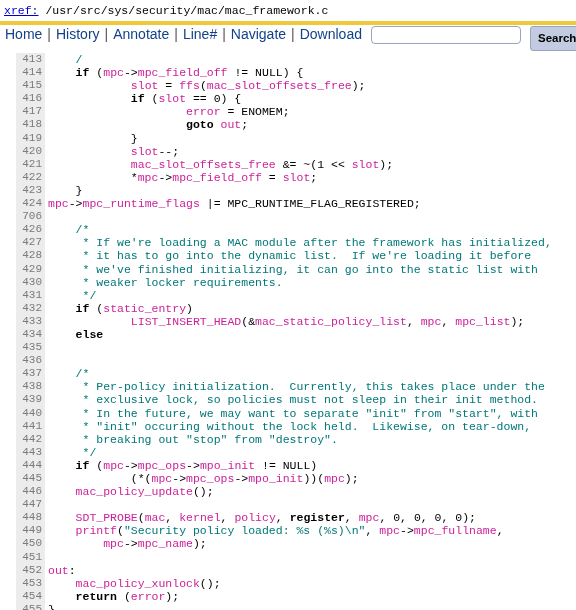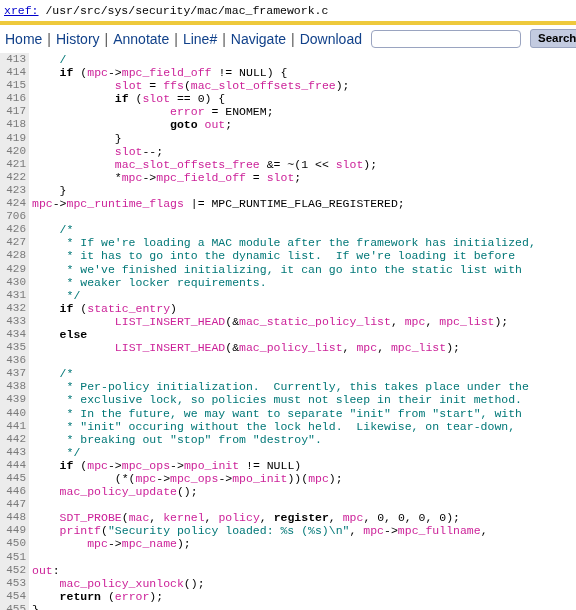--- a/index.html
+++ b/index.html
@@ -37,21 +37,20 @@
   .gold-rule {
     height: 4px;
     background: #eec93c;
     margin: 1px 0 0 0;
     border: none;
   }
 
   
   .navbar {
     display: flex;
-    align-items: center;
     height: 25px;
     padding: 1px 0 2px 4px;
     background: #ffffff;
     white-space: nowrap;
   }
   .nav-link {
     color: #11418a;
     font-size: 14px;
     font-family: "Liberation Sans", sans-serif;
     text-decoration: none;
@@ -95,20 +94,21 @@
     font-family: "Liberation Mono", monospace;
     font-size: 11.5px;
     line-height: 13.1px;
     background: #ffffff;
   }
   .code-line {
     display: flex;
     align-items: flex-start;
     white-space: pre;
     height: 13.1px;
+    margin-left: 16px;
   }
   .lineno {
     flex: 0 0 29px;
     width: 29px;
     text-align: right;
     padding-right: 3px;
     color: #7a7a7a;
     background: #ececec;
     font-family: "Liberation Mono", monospace;
     font-size: 11px;
@@ -172,21 +172,21 @@
       <div class="code-line"><span class="lineno">706</span><span class="code-text"><span class="t-pl"></span></span></div>
       <div class="code-line"><span class="lineno">426</span><span class="code-text"><span class="t-cm">    /*</span></span></div>
       <div class="code-line"><span class="lineno">427</span><span class="code-text"><span class="t-cm">     * If we're loading a MAC module after the framework has initialized,</span></span></div>
       <div class="code-line"><span class="lineno">428</span><span class="code-text"><span class="t-cm">     * it has to go into the dynamic list.  If we're loading it before</span></span></div>
       <div class="code-line"><span class="lineno">429</span><span class="code-text"><span class="t-cm">     * we've finished initializing, it can go into the static list with</span></span></div>
       <div class="code-line"><span class="lineno">430</span><span class="code-text"><span class="t-cm">     * weaker locker requirements.</span></span></div>
       <div class="code-line"><span class="lineno">431</span><span class="code-text"><span class="t-cm">     */</span></span></div>
       <div class="code-line"><span class="lineno">432</span><span class="code-text"><span class="t-pl">    </span><span class="t-kw">if</span><span class="t-pl"> (</span><span class="t-id">static_entry</span><span class="t-pl">)</span></span></div>
       <div class="code-line"><span class="lineno">433</span><span class="code-text"><span class="t-pl">            </span><span class="t-id">LIST_INSERT_HEAD</span><span class="t-pl">(&amp;</span><span class="t-id">mac_static_policy_list</span><span class="t-pl">, </span><span class="t-id">mpc</span><span class="t-pl">, </span><span class="t-id">mpc_list</span><span class="t-pl">);</span></span></div>
       <div class="code-line"><span class="lineno">434</span><span class="code-text"><span class="t-pl">    </span><span class="t-kw">else</span></span></div>
-      <div class="code-line"><span class="lineno">435</span><span class="code-text"><span class="t-pl">            </span><span class="t-id">LIST_INSERT_HEAD</span><span class="t-pl">(&amp;</span><span class="t-id">mac_policy_list</span><span class="t-pl">, </span><span class="t-id">mpc</span><span class="t-pl">, </span><span class="t-id">mpc_list</span><span class="t-pl">);</span></span></div>
+      <div class="code-line"><span class="lineno">435</span></div>
       <div class="code-line"><span class="lineno">436</span><span class="code-text"><span class="t-pl"></span></span></div>
       <div class="code-line"><span class="lineno">437</span><span class="code-text"><span class="t-cm">    /*</span></span></div>
       <div class="code-line"><span class="lineno">438</span><span class="code-text"><span class="t-cm">     * Per-policy initialization.  Currently, this takes place under the</span></span></div>
       <div class="code-line"><span class="lineno">439</span><span class="code-text"><span class="t-cm">     * exclusive lock, so policies must not sleep in their init method.</span></span></div>
       <div class="code-line"><span class="lineno">440</span><span class="code-text"><span class="t-cm">     * In the future, we may want to separate "init" from "start", with</span></span></div>
       <div class="code-line"><span class="lineno">441</span><span class="code-text"><span class="t-cm">     * "init" occuring without the lock held.  Likewise, on tear-down,</span></span></div>
       <div class="code-line"><span class="lineno">442</span><span class="code-text"><span class="t-cm">     * breaking out "stop" from "destroy".</span></span></div>
       <div class="code-line"><span class="lineno">443</span><span class="code-text"><span class="t-cm">     */</span></span></div>
       <div class="code-line"><span class="lineno">444</span><span class="code-text"><span class="t-pl">    </span><span class="t-kw">if</span><span class="t-pl"> (</span><span class="t-id">mpc</span><span class="t-pl">-&gt;</span><span class="t-id">mpc_ops</span><span class="t-pl">-&gt;</span><span class="t-id">mpo_init</span><span class="t-pl"> != NULL)</span></span></div>
       <div class="code-line"><span class="lineno">445</span><span class="code-text"><span class="t-pl">            (*(</span><span class="t-id">mpc</span><span class="t-pl">-&gt;</span><span class="t-id">mpc_ops</span><span class="t-pl">-&gt;</span><span class="t-id">mpo_init</span><span class="t-pl">))(</span><span class="t-id">mpc</span><span class="t-pl">);</span></span></div>

